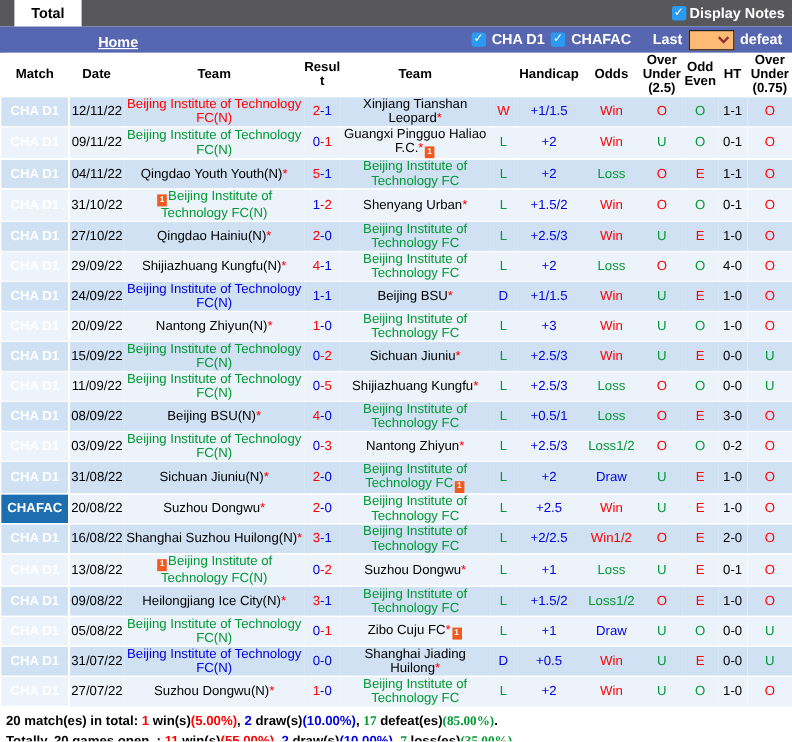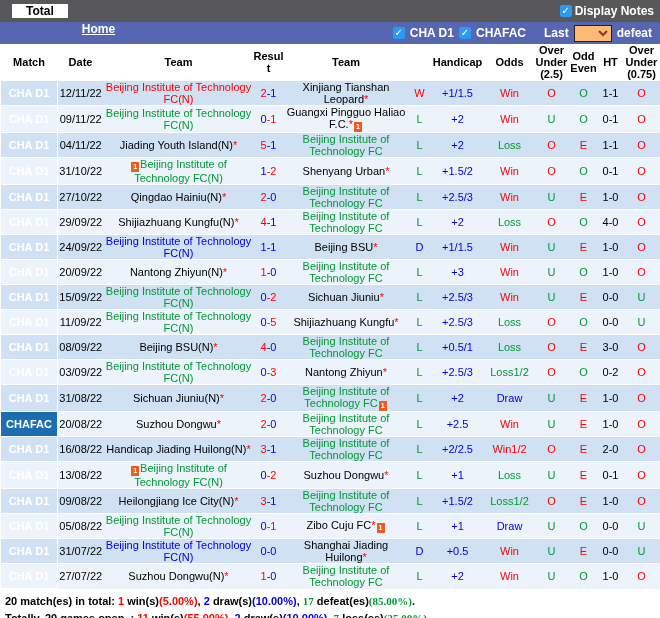--- a/index.html
+++ b/index.html
@@ -3,21 +3,21 @@
 <meta charset="utf-8">
 <style>
   html,body{margin:0;padding:0;background:#fff;}
   body{width:660px;font-family:"Liberation Sans","DejaVu Sans",sans-serif;-webkit-font-smoothing:antialiased;}
   .app{width:660px;height:618px;overflow:hidden;background:#fff;}
 
   
   .titlebar{height:22px;background:#58585a;display:flex;align-items:stretch;color:#fff;
             font-size:12px;font-weight:bold;}
   .titlebar .title{align-self:center;padding-left:8px;white-space:nowrap;}
-  .tabs{display:flex;margin-left:12px;align-items:center;}
+  .tabs{display:flex;margin-left:12px;}
   .tab{display:flex;align-items:center;padding:0 14px;cursor:pointer;}
   .tab.active{background:#ffffff;color:#000;}
   .tab.link{color:#fff;text-decoration:underline;margin-top:35px;}
   .notes{margin-left:auto;display:flex;align-items:center;gap:3px;padding-right:6px;}
 
   
   .filterbar{height:22px;background:#5766b0;display:flex;align-items:center;justify-content:flex-end;
              color:#fff;font-weight:bold;font-size:12px;gap:5px;padding-right:8px;box-sizing:border-box;}
   .filterbar .gap{width:8px;}
   .cb{display:inline-flex;width:12px;height:12px;background:#2b9af3;color:#fff;font-size:10px;
@@ -136,21 +136,21 @@
           <td class="t-blue">+2</td>
           <td class="t-red">Win</td>
           <td class="t-green">U</td>
           <td class="t-green">O</td>
           <td class="t-black">0-1</td>
           <td class="t-red">O</td>
         </tr>
         <tr class="odd">
           <td class="badge">CHA D1</td>
           <td>04/11/22</td>
-          <td><span class="t-black">Jiading Youth Island(N)</span><span class="star">*</span></td>
+          <td><span class="t-black">Qingdao Youth Youth(N)</span><span class="star">*</span></td>
           <td><span class="t-red">5</span><span class="t-blue">-1</span></td>
           <td><span class="t-green">Beijing Institute of Technology FC</span></td>
           <td class="t-green">L</td>
           <td class="t-blue">+2</td>
           <td class="t-green">Loss</td>
           <td class="t-red">O</td>
           <td class="t-red">E</td>
           <td class="t-black">1-1</td>
           <td class="t-red">O</td>
         </tr>
@@ -304,21 +304,21 @@
           <td class="t-blue">+2.5</td>
           <td class="t-red">Win</td>
           <td class="t-green">U</td>
           <td class="t-red">E</td>
           <td class="t-black">1-0</td>
           <td class="t-red">O</td>
         </tr>
         <tr class="odd">
           <td class="badge">CHA D1</td>
           <td>16/08/22</td>
-          <td><span class="t-black">Handicap Jiading Huilong(N)</span><span class="star">*</span></td>
+          <td><span class="t-black">Shanghai Suzhou Huilong(N)</span><span class="star">*</span></td>
           <td><span class="t-red">3</span><span class="t-blue">-1</span></td>
           <td><span class="t-green">Beijing Institute of Technology FC</span></td>
           <td class="t-green">L</td>
           <td class="t-blue">+2/2.5</td>
           <td class="t-red">Win1/2</td>
           <td class="t-red">O</td>
           <td class="t-red">E</td>
           <td class="t-black">2-0</td>
           <td class="t-red">O</td>
         </tr>

